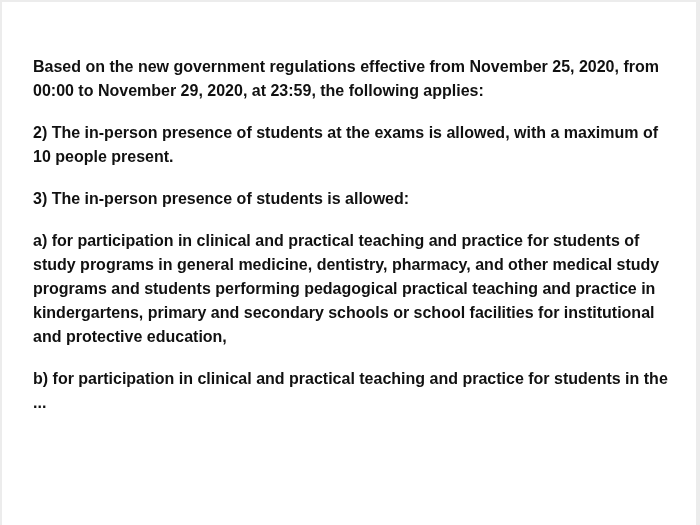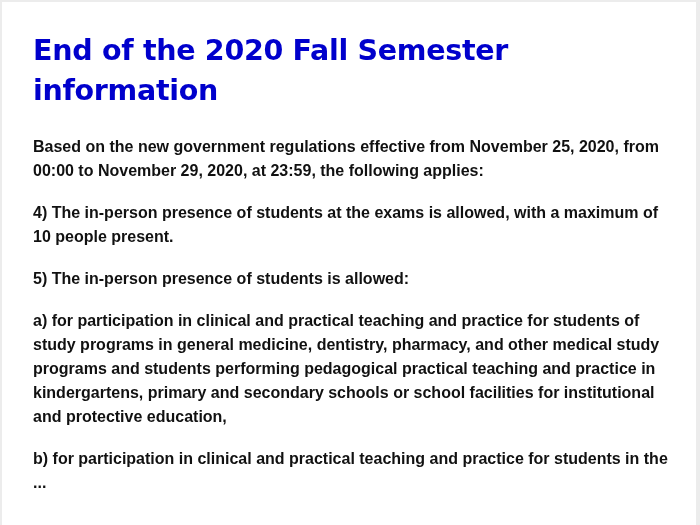--- a/index.html
+++ b/index.html
@@ -48,22 +48,21 @@
     .body p .muted {
       font-weight: normal;
       color: #6b6b6b;
     }
   </style>
 </head>
 <body>
 
 <div class="page">
   <div class="content">
-    <h1>End of the 2020 Fall Semester information</h1>
     <div class="body">
       <p>Based on the new government regulations effective from November 25, 2020, from 00:00 to November 29, 2020, at 23:59, the following applies:</p>
-      <p><span>4) The in-person presence of students at the exams is allowed, with a maximum of 10 people present.</span></p>
-      <p><span>5) The in-person presence of students is allowed:</span></p>
+      <p><span>2) The in-person presence of students at the exams is allowed, with a maximum of 10 people present.</span></p>
+      <p><span>3) The in-person presence of students is allowed:</span></p>
       <p>a) for participation in clinical and practical teaching and practice for students of study programs in general medicine, dentistry, pharmacy, and other medical study programs and students performing pedagogical practical teaching and practice in kindergartens, primary and secondary schools or school facilities for institutional and protective education,</p>
       <p>b) for participation in clinical and practical teaching and practice for students in the ...</p>
     </div>
   </div>
 </div>
 
 </body></html>

